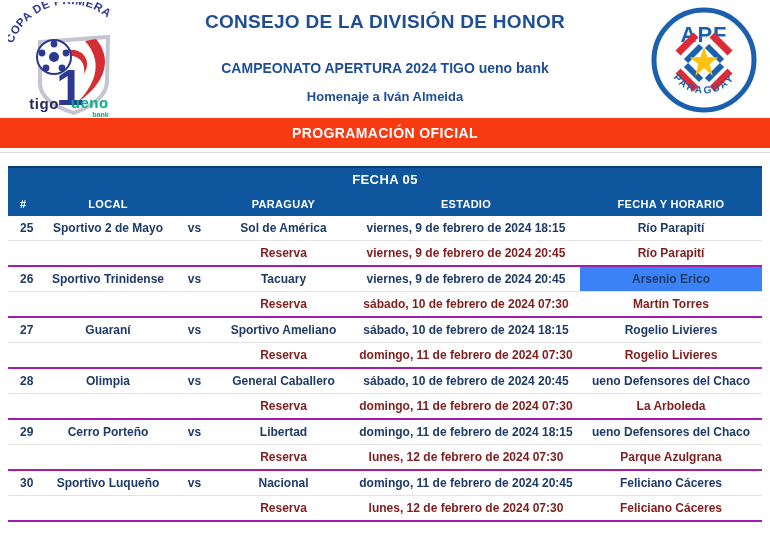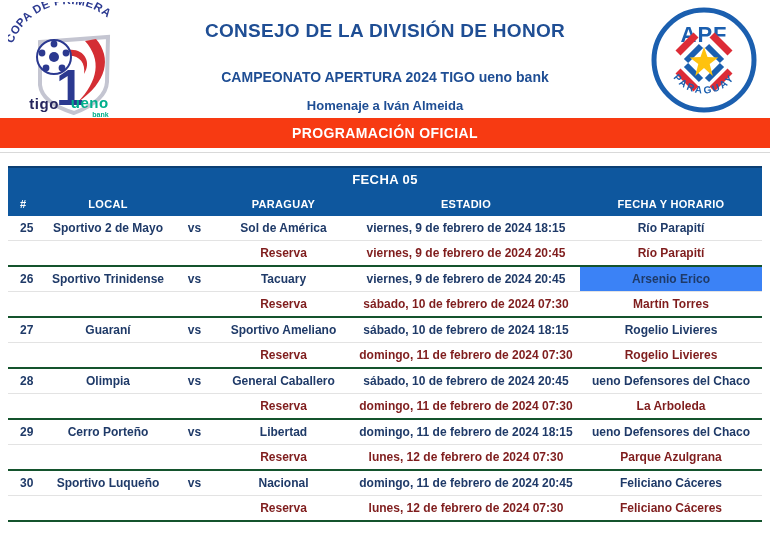--- a/index.html
+++ b/index.html
@@ -3,21 +3,21 @@
 <meta charset="utf-8">
 <style>
   * { margin:0; padding:0; box-sizing:border-box; }
   html,body { width:770px; height:538px; background:#ffffff; overflow:hidden;
               font-family:"Liberation Sans", sans-serif; }
 
   
   .top { position:relative; height:118px; background:#ffffff; }
   .logo-left  { position:absolute; left:8px;  top:2px; width:122px; height:114px; }
   .logo-right { position:absolute; right:10px; top:4px; width:112px; height:112px; }
-  .titles { text-align:center; padding-top:20px; }
+  .titles { text-align:center; padding-top:11px; }
   .main-title { font-size:19px; font-weight:bold; color:#1F4E94; letter-spacing:.3px; }
   .sub-title  { font-size:14px; font-weight:bold; color:#1F4E94; margin-top:27px; }
   .tribute    { font-size:13px; font-weight:bold; color:#1F4E94; margin-top:13px; }
 
   .sponsors { position:absolute; left:8px; bottom:0; width:122px; display:flex;
               align-items:flex-start; justify-content:center; gap:12px; }
   .tigo-word { font-size:15px; font-weight:bold; color:#26265E; letter-spacing:.5px; }
   .ueno-wrap { display:flex; flex-direction:column; align-items:flex-end; line-height:1;justify-content:space-between; }
   .ueno-word { font-size:15px; font-weight:bold; color:#00AF8C; letter-spacing:.5px; }
   .ueno-sub  { font-size:7px;  font-weight:bold; color:#00AF8C; margin-top:1px; }
@@ -31,21 +31,21 @@
   .table { margin:13px 8px 0 8px; }
   .tbl-head { background:#0E579E; color:#ffffff; border-top:2px solid #0B3F73; }
   .round-title { text-align:center; font-size:13px; font-weight:bold; line-height:23px;
                  letter-spacing:.4px; }
   .grid { display:grid; grid-template-columns:34px 132px 41px 137px 228px 1fr;
           align-items:center; }
   .col-head { height:25px; font-size:11px; font-weight:bold; letter-spacing:.3px; }
   .col-head .c { text-align:center; }
   .col-head .c.num { text-align:left; padding-left:12px; }
 
-  .block { border-bottom:2px solid #14532d; }
+  .block { border-bottom:2px solid #a21caf; }
   .row.main    { height:25px; font-size:12px; font-weight:bold; color:#1F3A68;
                  border-bottom:1px solid #E3E3E3; }
   .row.reserva { height:24px; font-size:12px; font-weight:bold; color:#7f1d1d; }
   .c { text-align:center; white-space:nowrap; overflow:visible; }
   .c.num { text-align:left; padding-left:12px; }
   .c.estadio.hl { background:#3b82f6; height:100%; display:flex; align-items:center;
                   justify-content:center; }
 </style>
 </head>
 <body>

